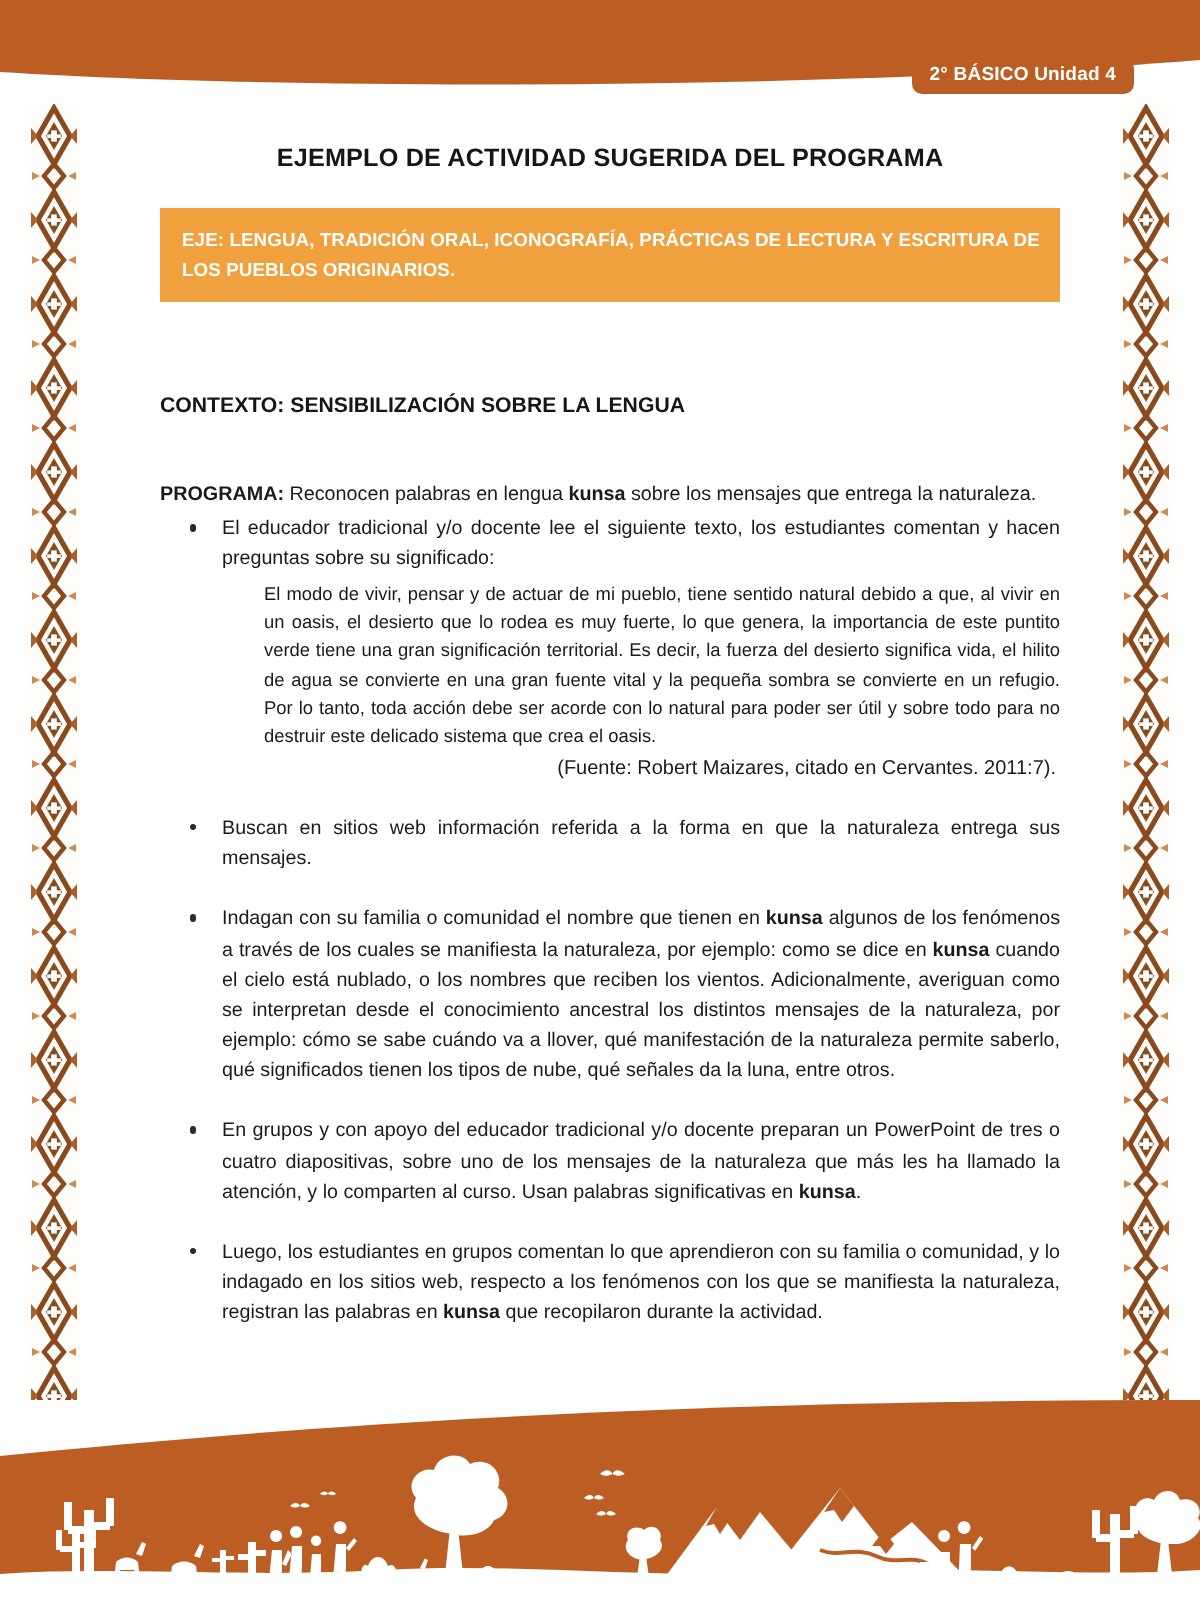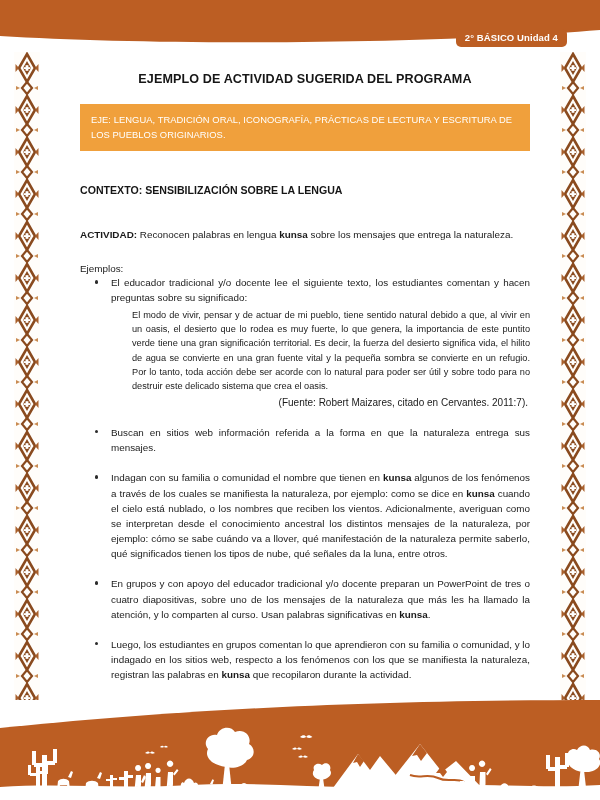--- a/index.html
+++ b/index.html
@@ -55,28 +55,28 @@
   .doc-title{
     text-align:center;
     font-size:12.6px; font-weight:700;
     color:#161616;
     letter-spacing:.1px;
     margin-bottom:18px;
   }
 
   .eje-banner{
     background:#F0A03C; color:#ffffff;
-    font-size:9.4px; font-weight:400;
+    font-size:9.4px; font-weight:700;
     line-height:1.62;
     padding:8px 10px 9px 11px;
     letter-spacing:.05px;
   }
 
   .contexto{
-    margin-top:33px;
+    margin-top:46px;
     font-size:10.6px; font-weight:700;
     color:#161616;
   }
 
   .actividad{
     margin-top:32px;
     font-size:9.9px;
     line-height:1.5;
     text-align:justify;
   }
@@ -201,23 +201,22 @@
 
 <div class="page">
   <div class="content">
 
     <div class="doc-title">EJEMPLO DE ACTIVIDAD SUGERIDA DEL PROGRAMA</div>
 
     <div class="eje-banner">EJE: LENGUA, TRADICIÓN ORAL, ICONOGRAFÍA, PRÁCTICAS DE LECTURA Y ESCRITURA DE LOS PUEBLOS ORIGINARIOS.</div>
 
     <div class="contexto">CONTEXTO: SENSIBILIZACIÓN SOBRE LA LENGUA</div>
 
-    <div class="actividad"><b>ACTIVIDAD:</b><span> Reconocen palabras en lengua </span><b>kunsa</b><span> sobre los mensajes que entrega la naturaleza.</span></div>
-
-    <div class="ejemplos-label">Ejemplos:</div>
+    <div class="actividad"><b>PROGRAMA:</b><span> Reconocen palabras en lengua </span><b>kunsa</b><span> sobre los mensajes que entrega la naturaleza.</span></div>
+
 
     <ul class="bullets">
 
       <li>
         <span>El educador tradicional y/o docente lee el siguiente texto, los estudiantes comentan y hacen preguntas sobre su significado:</span>
         <div class="quote-block">El modo de vivir, pensar y de actuar de mi pueblo, tiene sentido natural debido a que, al vivir en un oasis, el desierto que lo rodea es muy fuerte, lo que genera, la importancia de este puntito verde tiene una gran significación territorial. Es decir, la fuerza del desierto significa vida, el hilito de agua se convierte en una gran fuente vital y la pequeña sombra se convierte en un refugio. Por lo tanto, toda acción debe ser acorde con lo natural para poder ser útil y sobre todo para no destruir este delicado sistema que crea el oasis.</div>
         <div class="quote-source">(Fuente: Robert Maizares, citado en Cervantes. 2011:7).</div>
       </li>
 
       <li>

